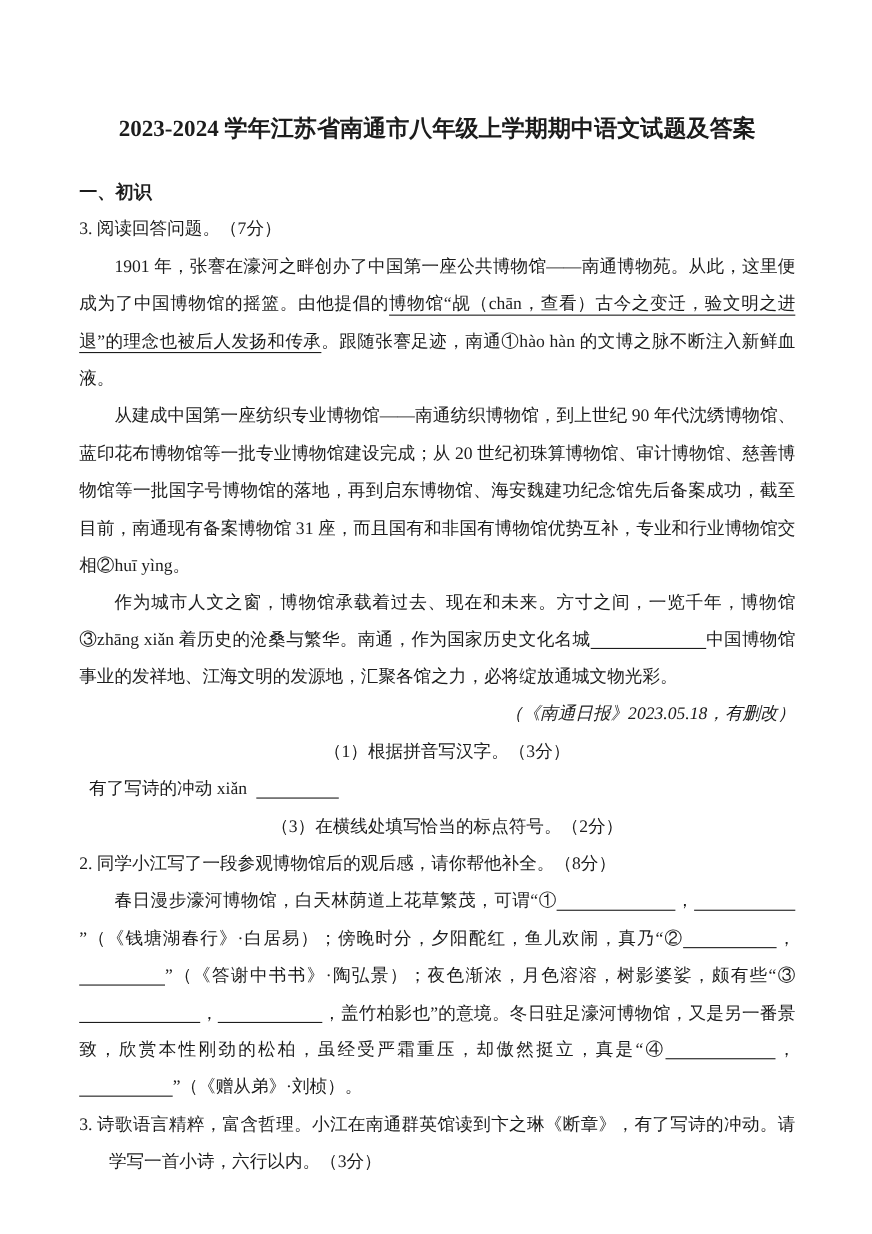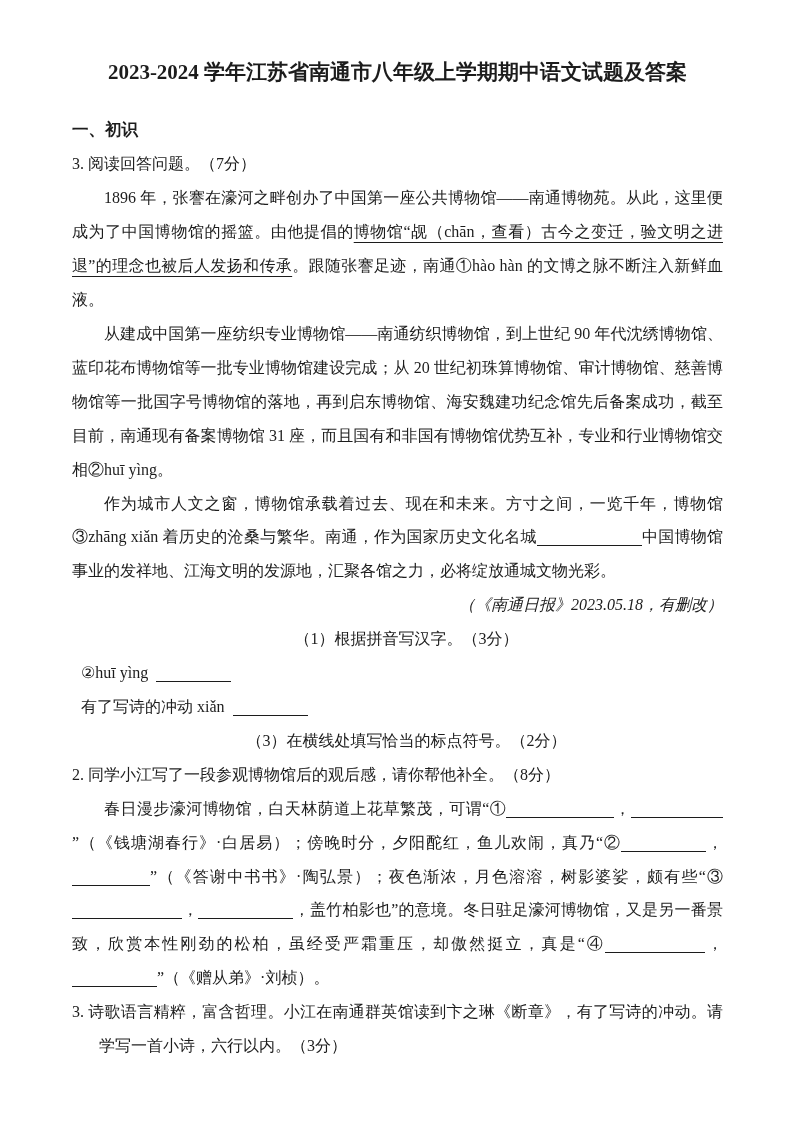--- a/index.html
+++ b/index.html
@@ -2,21 +2,21 @@
 <html><head>
 <meta charset="utf-8">
 <style>
   html,body{margin:0;padding:0;background:#ffffff;}
   .page{
     position:relative;
     width:793px;height:1122px;
     box-sizing:border-box;
     background:#ffffff;
     color:#1c1c1c;
-    padding:57px 70px 40px 72px;
+    padding:102px 70px 40px 72px;
     font-family:"Liberation Serif","DejaVu Serif",serif;
     font-size:16px;
     line-height:2.12;
     overflow:hidden;
   }
   .title{
     font-size:21px;
     font-weight:bold;
     text-align:center;
     margin:0 0 24px 0;
@@ -71,32 +71,31 @@
 <body>
 
 <div class="page">
 
   <h1 class="title">2023-2024 学年江苏省南通市八年级上学期期中语文试题及答案</h1>
 
   <h2 class="section">一、初识</h2>
 
   <p class="item">3. 阅读回答问题。（7分）</p>
 
-  <p class="para"><span>1896 年，张謇在濠河之畔创办了中国第一座公共博物馆——南通博物苑。从此，这里便成为了中国博物馆的摇篮。由他提倡的</span><span class="u">博物馆“觇（chān，查看）古今之变迁，验文明之进退”的理念也被后人发扬和传承</span><span>。跟随张謇足迹，南通①hào hàn 的文博之脉不断注入新鲜血液。</span></p>
+  <p class="para"><span>1901 年，张謇在濠河之畔创办了中国第一座公共博物馆——南通博物苑。从此，这里便成为了中国博物馆的摇篮。由他提倡的</span><span class="u">博物馆“觇（chān，查看）古今之变迁，验文明之进退”的理念也被后人发扬和传承</span><span>。跟随张謇足迹，南通①hào hàn 的文博之脉不断注入新鲜血液。</span></p>
 
   <p class="para">从建成中国第一座纺织专业博物馆——南通纺织博物馆，到上世纪 90 年代沈绣博物馆、蓝印花布博物馆等一批专业博物馆建设完成；从 20 世纪初珠算博物馆、审计博物馆、慈善博物馆等一批国字号博物馆的落地，再到启东博物馆、海安魏建功纪念馆先后备案成功，截至目前，南通现有备案博物馆 31 座，而且国有和非国有博物馆优势互补，专业和行业博物馆交相②huī yìng。</p>
 
   <p class="para"><span>作为城市人文之窗，博物馆承载着过去、现在和未来。方寸之间，一览千年，博物馆③zhāng xiǎn 着历史的沧桑与繁华。南通，作为国家历史文化名城</span><span class="blank punct"></span><span>中国博物馆事业的发祥地、江海文明的发源地，汇聚各馆之力，必将绽放通城文物光彩。</span></p>
 
   <p class="source">（《南通日报》2023.05.18，有删改）</p>
 
   <p class="subq">（1）根据拼音写汉字。（3分）</p>
 
 
-  <p class="pyline"><span>②huī yìng</span><span class="blank py"></span></p>
 
   <p class="pyline"><span>有了写诗的冲动 xiǎn</span><span class="blank py"></span></p>
 
 
   <p class="subq">（3）在横线处填写恰当的标点符号。（2分）</p>
 
   <p class="item">2. 同学小江写了一段参观博物馆后的观后感，请你帮他补全。（8分）</p>
 
   <p class="para"><span>春日漫步濠河博物馆，白天林荫道上花草繁茂，可谓“①</span><span class="blank b1"></span><span>，</span><span class="blank b2"></span><span>”（《钱塘湖春行》·白居易）；傍晚时分，夕阳酡红，鱼儿欢闹，真乃“②</span><span class="blank b3"></span><span>，</span><span class="blank b4"></span><span>”（《答谢中书书》·陶弘景）；夜色渐浓，月色溶溶，树影婆娑，颇有些“③</span><span class="blank b5"></span><span>，</span><span class="blank b6"></span><span>，盖竹柏影也”的意境。冬日驻足濠河博物馆，又是另一番景致，欣赏本性刚劲的松柏，虽经受严霜重压，却傲然挺立，真是“④</span><span class="blank b7"></span><span>，</span><span class="blank b8"></span><span>”（《赠从弟》·刘桢）。</span></p>
 

